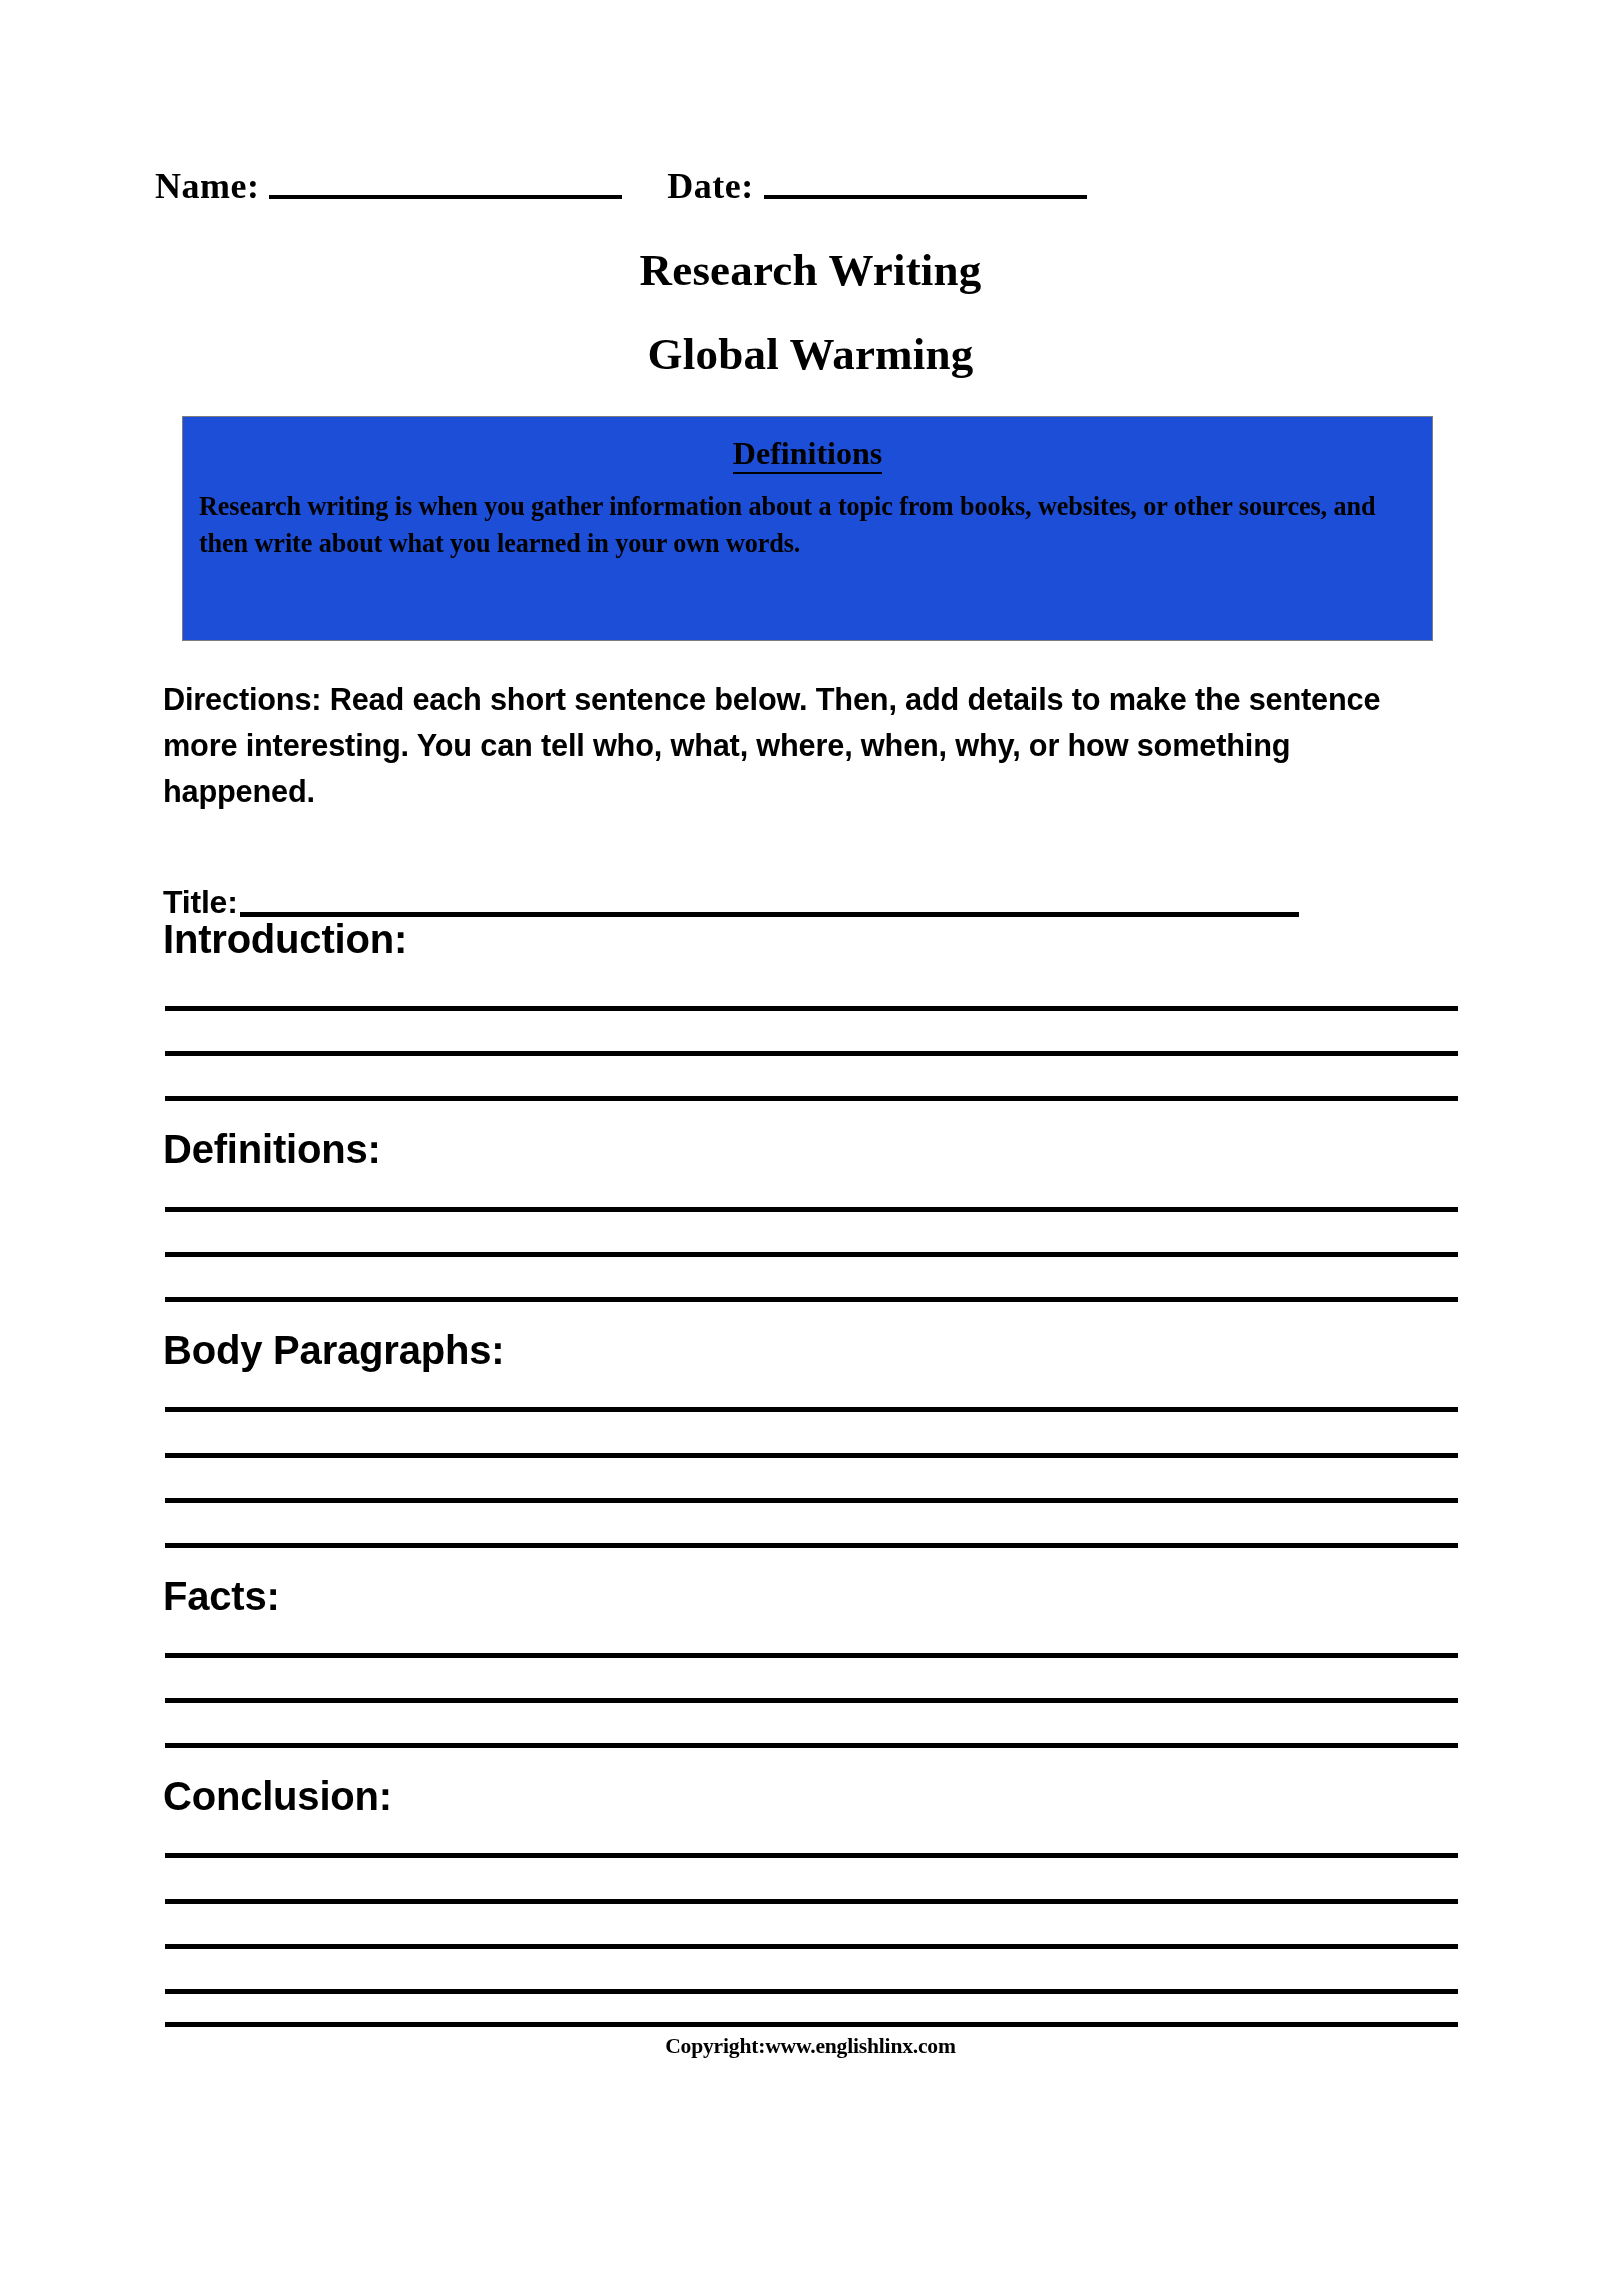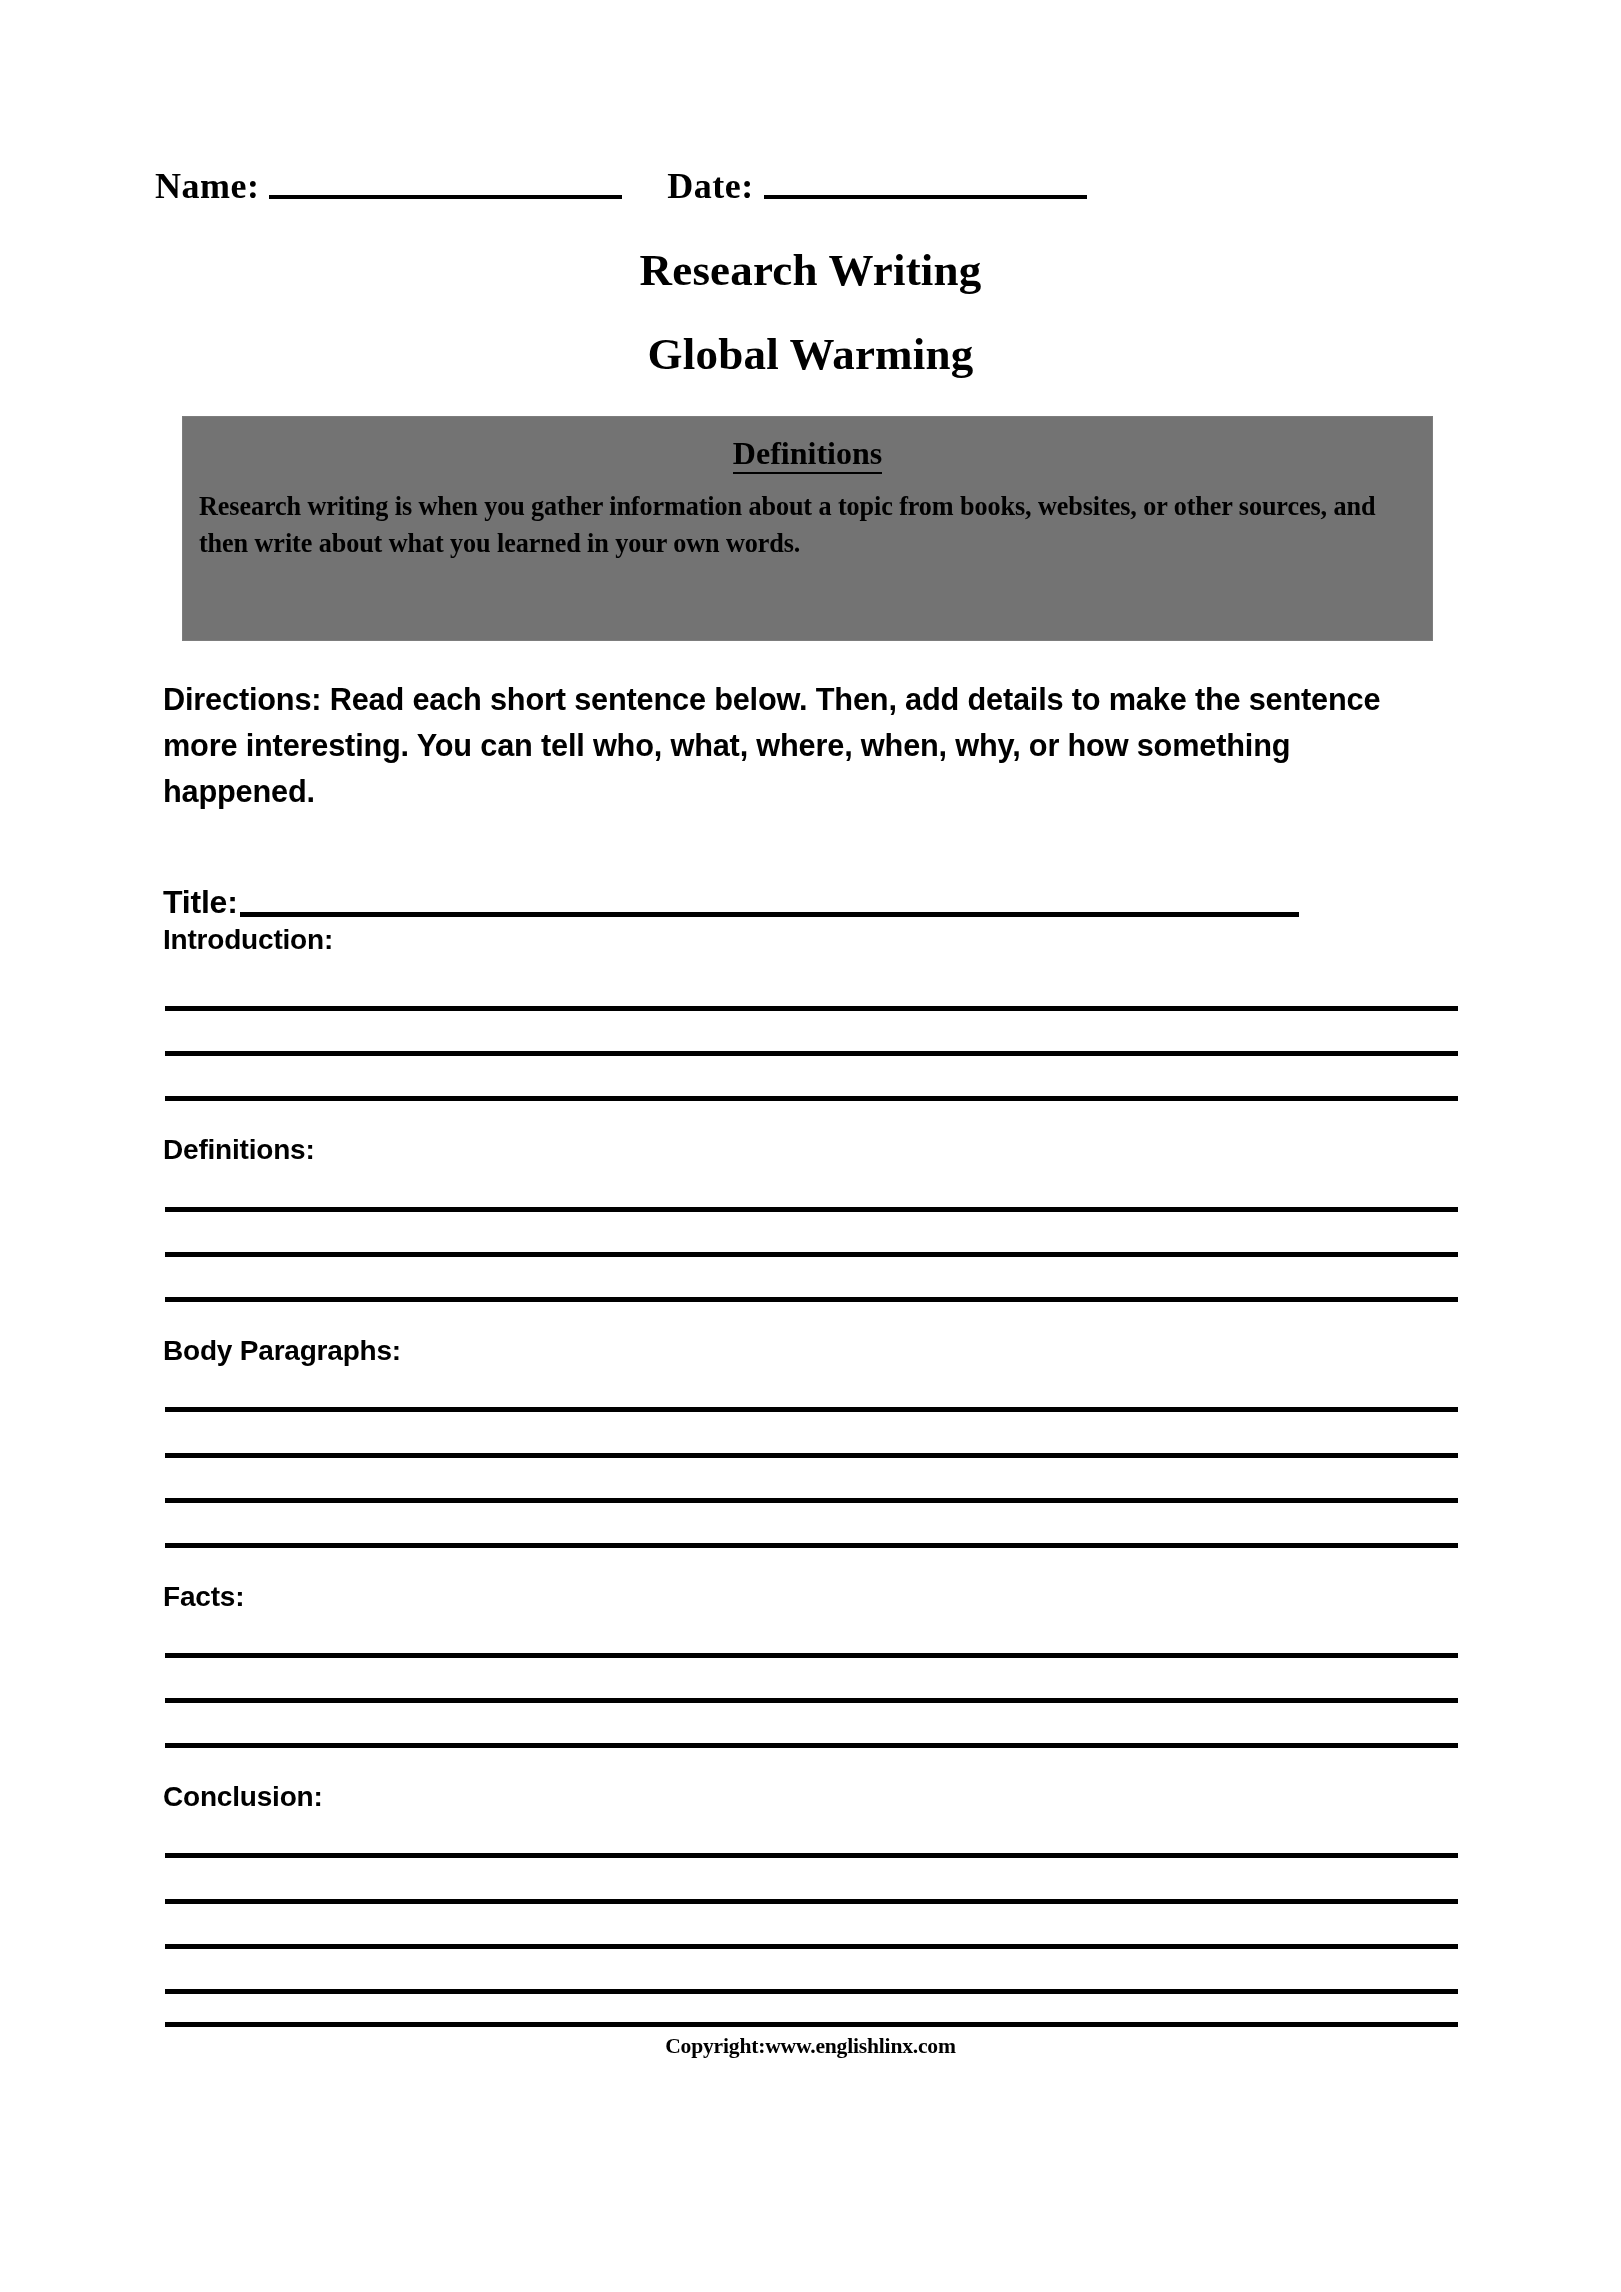--- a/index.html
+++ b/index.html
@@ -69,21 +69,21 @@
 
   
   .definitions-box {
     position: absolute;
     left: 182px;
     top: 416px;
     width: 1251px;
     height: 225px;
     border: 1px solid #7d7d7d;
     box-sizing: border-box;
-    background: #737373;
+    background: #1d4ed8;
   }
   .definitions-heading {
     position: absolute;
     left: 0;
     top: 17.6px;
     width: 100%;
     text-align: center;
     font-family: "Liberation Serif", serif;
     font-weight: bold;
     font-size: 32px;
@@ -146,21 +146,21 @@
     margin-bottom: 3.9px;
     margin-left: 2px;
   }
 
   
   .section-heading {
     position: absolute;
     left: 163px;
     font-family: "Liberation Sans", sans-serif;
     font-weight: bold;
-    font-size: 28px;
+    font-size: 40px;
     line-height: 37px;
     letter-spacing: -0.2px;
     white-space: nowrap;
   }
   .write-line {
     position: absolute;
     left: 165px;
     width: 1293px;
     height: 4.9px;
     background: #000000;

